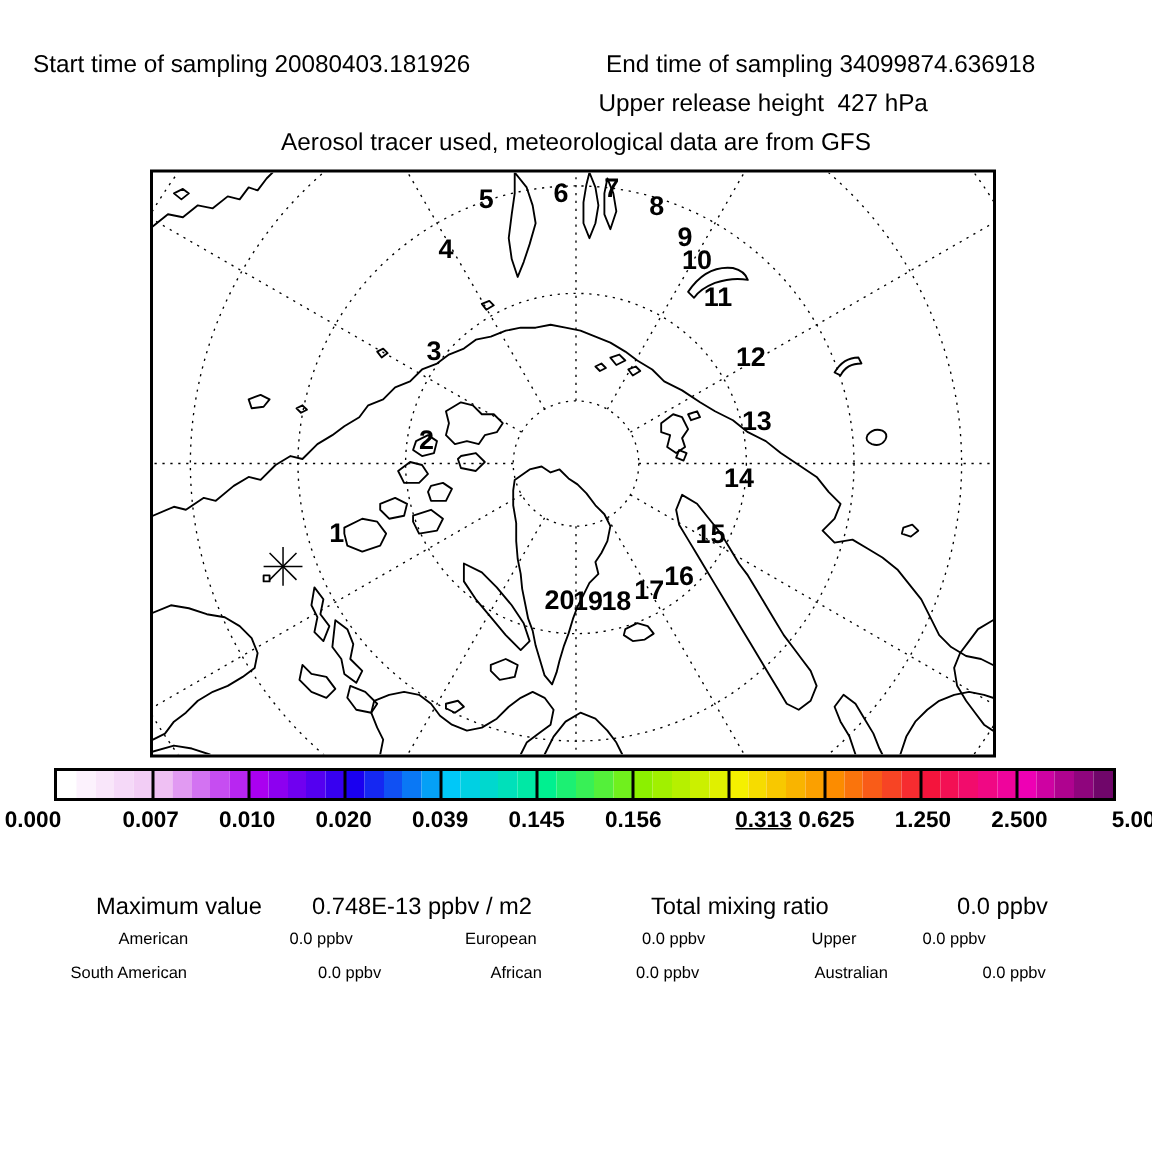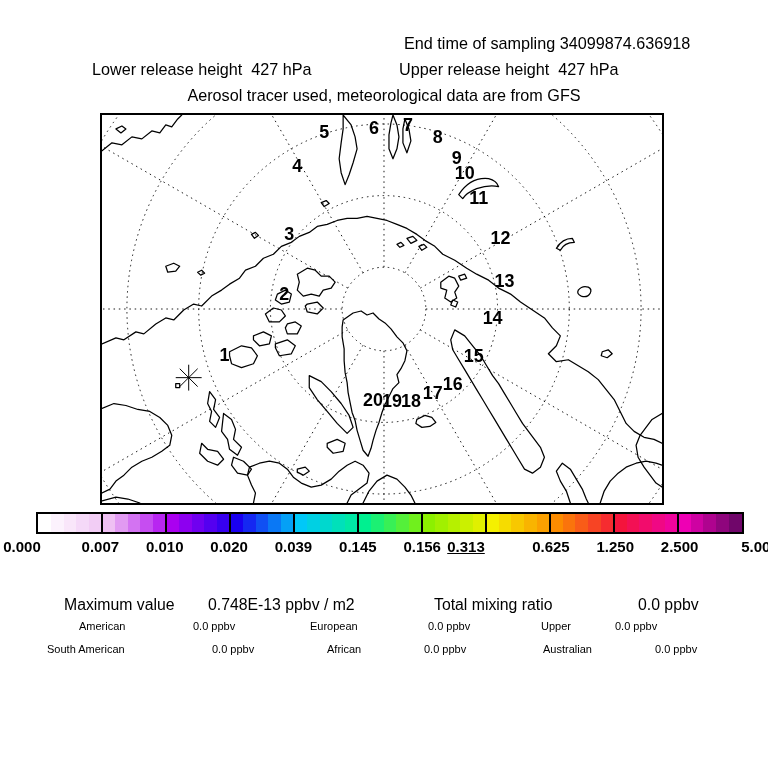--- a/index.html
+++ b/index.html
@@ -28,22 +28,22 @@
   .cbar-tick{position:absolute;transform:translateX(-50%);font-size:15px;font-weight:bold;white-space:pre;}
   .cbar-unit{position:absolute;left:0;right:0;top:562px;text-align:center;font-size:15.5px;}
   .stat{position:absolute;font-size:11px;white-space:pre;}
   .stat-l1{font-size:15.8px;}
 </style>
 </head>
 <body>
 
 <div class="page">
 
+  <div class="hdr-abs l2a">Start time of sampling 20080403.181926</div>
   <div class="hdr-abs l2b">End time of sampling 34099874.636918</div>
-  <div class="hdr-abs l3a">Lower release height  427 hPa</div>
   <div class="hdr-abs l3b">Upper release height  427 hPa</div>
   <div class="hdr-center">Aerosol tracer used, meteorological data are from GFS</div>
 
   <div class="map-frame">
     <svg viewBox="0 0 562 390" preserveAspectRatio="none">
       <defs>
           <clipPath id="mapclip">
             <rect x="0" y="0" width="562" height="390"></rect>
           </clipPath>
         </defs>
@@ -236,21 +236,21 @@
       </div>
   </div>
   <div class="cbar-ticks" id="cbar-ticks">
       <span class="cbar-tick" style="left: -14px;">0.000</span>
       <span class="cbar-tick" style="left: 64.3636px;">0.007</span>
       <span class="cbar-tick" style="left: 128.727px;">0.010</span>
       <span class="cbar-tick" style="left: 193.091px;">0.020</span>
       <span class="cbar-tick" style="left: 257.455px;">0.039</span>
       <span class="cbar-tick" style="left: 321.818px;">0.145</span>
       <span class="cbar-tick" style="left: 386.182px;">0.156</span>
-      <span class="cbar-tick" style="left: 430px; text-decoration: underline;">0.313</span>
+      <span class="cbar-tick" style="left: 473px; text-decoration: underline;">0.313</span>
       <span class="cbar-tick" style="left: 514.909px;">0.625</span>
       <span class="cbar-tick" style="left: 579.273px;">1.250</span>
       <span class="cbar-tick" style="left: 643.636px;">2.500</span>
       <span class="cbar-tick" style="left: 724px;">5.000</span>
     </div>
 
   <div id="stats">
       <span class="stat stat-l1" style="left: 64px; top: 596px;">Maximum value</span>
       <span class="stat stat-l1" style="left: 208px; top: 596px;">0.748E-13 ppbv / m2</span>
       <span class="stat stat-l1" style="left: 434px; top: 596px;">Total mixing ratio</span>

